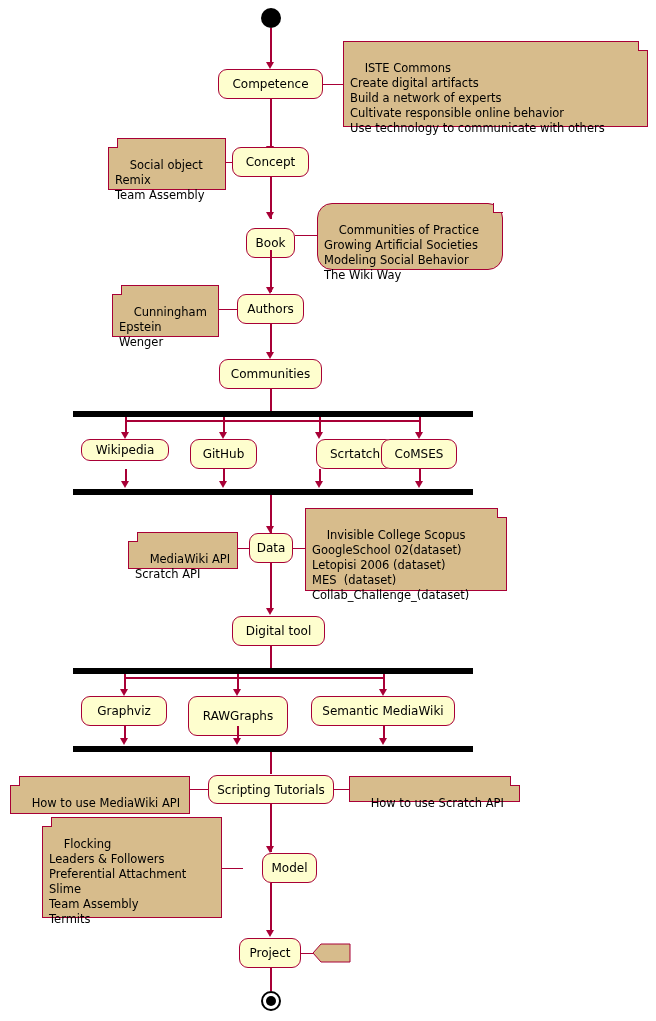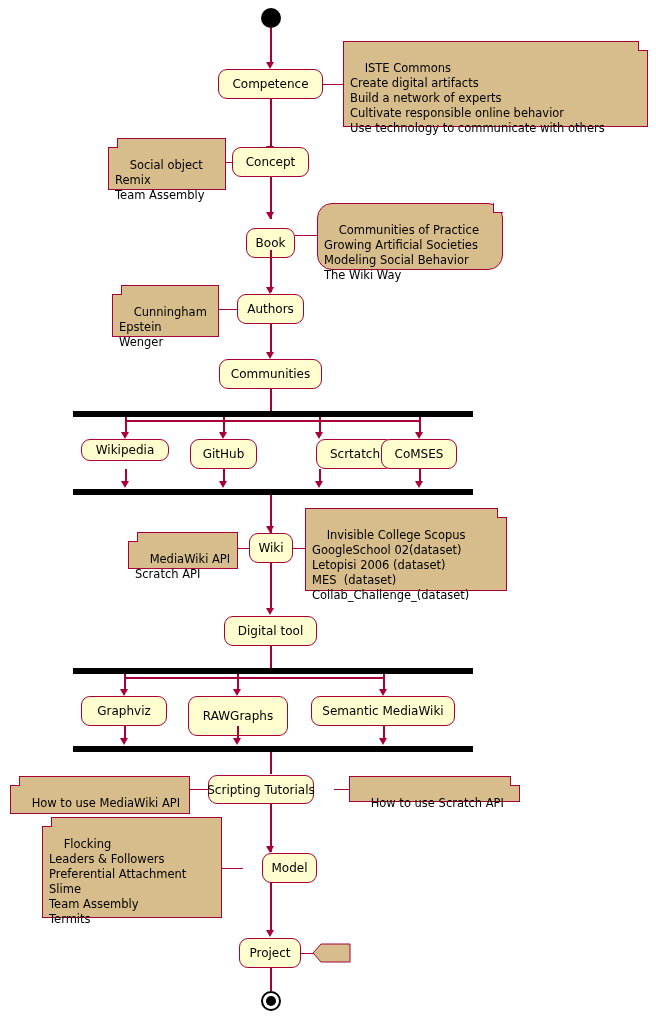--- a/index.html
+++ b/index.html
@@ -223,40 +223,40 @@
   <div class="arrow-down" style="left:315px; top:481px;"></div>
   <div class="vline" style="left:419px; top:469px; height:14px;"></div>
   <div class="arrow-down" style="left:415px; top:481px;"></div>
 
   <div class="bar" style="left:73px; top:489px; width:400px;"></div>
 
   <div class="vline" style="left:270px; top:495px; height:38px;"></div>
   <div class="arrow-down" style="left:266px; top:526px;"></div>
 
   <div class="node" style="left:249px; top:533px; width:44px; height:30px;">
-    <span>Wiki</span>
+    <span>Data</span>
   </div>
   <div class="noteline" style="left:237px; top:548px; width:12px;"></div>
   <div class="note fold-left" style="left:128px; top:532px; width:110px; height:37px;">
     <span>MediaWiki API
 Scratch API</span>
   </div>
   <div class="noteline" style="left:293px; top:548px; width:12px;"></div>
   <div class="note" style="left:305px; top:508px; width:202px; height:83px;">
     <span>Invisible College Scopus
 GoogleSchool 02(dataset)
 Letopisi 2006 (dataset)
 MES  (dataset)
 Collab_Challenge_(dataset)</span>
   </div>
 
   <div class="vline" style="left:270px; top:563px; height:46px;"></div>
   <div class="arrow-down" style="left:266px; top:608px;"></div>
 
-  <div class="node" style="left:224px; top:616px; width:93px; height:30px;">
+  <div class="node" style="left:232px; top:616px; width:93px; height:30px;">
     <span>Digital tool</span>
   </div>
 
   <div class="vline" style="left:270px; top:646px; height:22px;"></div>
 
   <div class="bar" style="left:73px; top:668px; width:400px;"></div>
 
   <div class="hline" style="left:124px; top:677px; width:259px;"></div>
   <div class="vline" style="left:124px; top:674px; height:16px;"></div>
   <div class="arrow-down" style="left:120px; top:689px;"></div>
@@ -284,21 +284,21 @@
 
   <div class="bar" style="left:73px; top:746px; width:400px;"></div>
 
   <div class="vline" style="left:270px; top:752px; height:22px;"></div>
 
   <div class="note fold-left" style="left:10px; top:776px; width:180px; height:38px;">
     <span>How to use MediaWiki API</span>
   </div>
   <div class="noteline" style="left:190px; top:789px; width:18px;"></div>
 
-  <div class="node" style="left:208px; top:775px; width:106px; height:29px;">
+  <div class="node" style="left:208px; top:775px; width:126px; height:29px;">
     <span>Scripting Tutorials</span>
   </div>
 
   <div class="noteline" style="left:334px; top:789px; width:15px;"></div>
   <div class="note" style="left:349px; top:776px; width:171px; height:26px;">
     <span>How to use Scratch API</span>
   </div>
 
   <div class="vline" style="left:270px; top:804px; height:48px;"></div>
   <div class="arrow-down" style="left:266px; top:846px;"></div>

